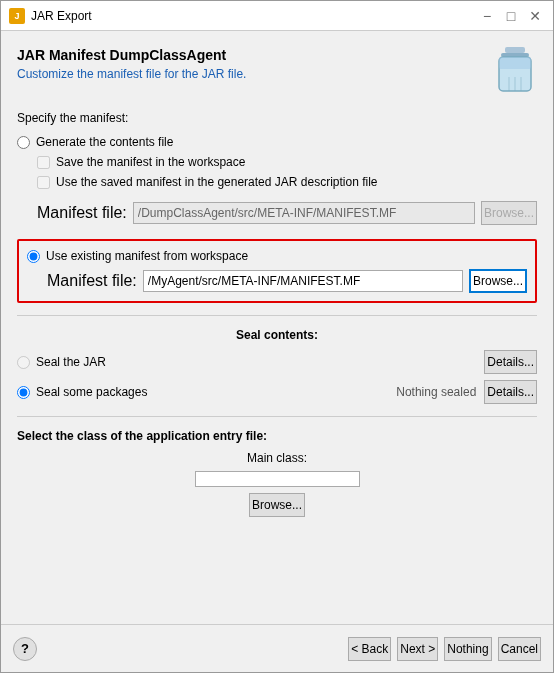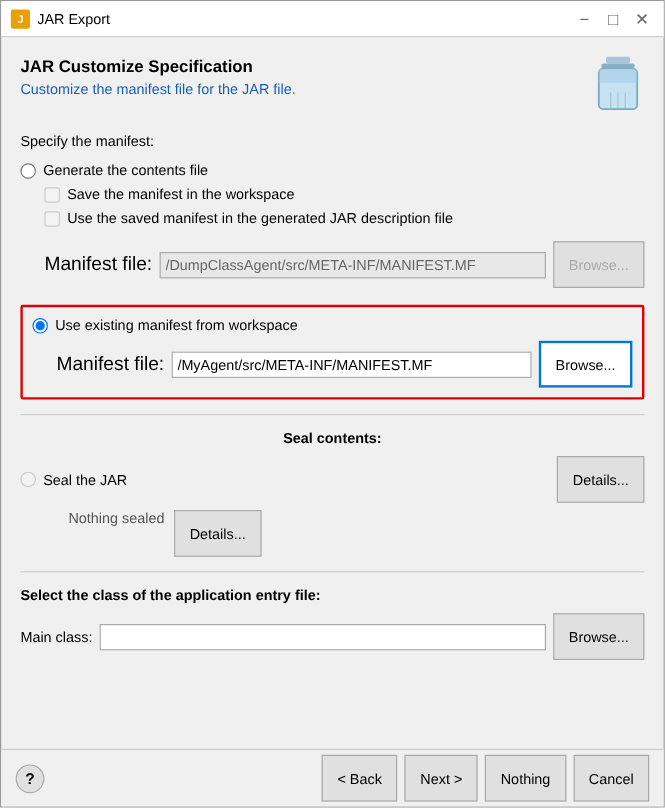--- a/index.html
+++ b/index.html
@@ -148,22 +148,22 @@
       border: 1px solid #aaa;
       padding: 0 4px;
       font-size: 12px;
       background: #fff;
     }
     .manifest-input:disabled {
       background: #e8e8e8;
       color: #666;
     }
     .btn {
-      height: 39px;
-      padding: 0 12px;
+      height: 24px;
+      padding: 0 2px;
       background: #e0e0e0;
       border: 1px solid #aaa;
       font-size: 12px;
       cursor: pointer;
       white-space: nowrap;
     }
     .btn-primary {
       background: #fff;
       border: 2px solid #0078d4;
     }
@@ -195,20 +195,21 @@
     }
     .seal-left { display: flex; align-items: center; gap: 6px; }
     .nothing-sealed { font-size: 12px; color: #555; }
 
     .entry-section { margin-bottom: 12px; }
     .entry-title { font-weight: bold; margin-bottom: 8px; }
     .entry-row {
       display: flex;
       align-items: center;
       gap: 6px;
+      flex-direction: column;
     }
     .entry-label { white-space: nowrap; }
     .entry-input {
       flex: 1;
       height: 22px;
       border: 1px solid #aaa;
       padding: 0 4px;
       font-size: 12px;
       background: #fff;
     }
@@ -258,21 +259,21 @@
       <button class="title-bar-btn">−</button>
       <button class="title-bar-btn">□</button>
       <button class="title-bar-btn">✕</button>
     </div>
   </div>
 
   <div class="content">
 
     <div class="header-area">
       <div class="header-text">
-        <div class="section-title">JAR Customize Specification</div>
+        <div class="section-title">JAR Manifest DumpClassAgent</div>
         <div class="section-subtitle">Customize the manifest file for the JAR file.</div>
       </div>
 
       <svg class="jar-graphic" viewBox="0 0 44 50" xmlns="http://www.w3.org/2000/svg">
         <rect x="12" y="0" width="20" height="6" rx="2" fill="#aac4d8"></rect>
         <rect x="8" y="6" width="28" height="4" rx="2" fill="#8ab0c8"></rect>
         <rect x="6" y="10" width="32" height="34" rx="4" fill="rgba(180,220,240,0.7)" stroke="#7aaabf" stroke-width="1.5"></rect>
         <rect x="6" y="10" width="32" height="12" rx="2" fill="rgba(160,200,230,0.5)"></rect>
         <line x1="16" y1="30" x2="16" y2="44" stroke="#7aaabf" stroke-width="1" opacity="0.5"></line>
         <line x1="22" y1="30" x2="22" y2="44" stroke="#7aaabf" stroke-width="1" opacity="0.5"></line>
@@ -324,21 +325,25 @@
 
       <div class="seal-row">
         <div class="seal-left">
           <input type="radio" name="seal" id="seal-jar" disabled="" style="">
           <label for="seal-jar">Seal the JAR</label>
         </div>
         <button class="btn">Details...</button>
       </div>
 
       <div class="seal-row">
-        <div style="display:flex; gap:8px;margin-left:40px;">
+        <div class="seal-left">
+          <input type="radio" name="seal" id="seal-packages" checked="" style="">
+          <label for="seal-packages">Seal some packages</label>
+        </div>
+        <div style="display:flex; align-items:center; gap:8px;margin-left:40px;">
           <span class="nothing-sealed">Nothing sealed</span>
           <button class="btn">Details...</button>
         </div>
       </div>
     </div>
 
     <div class="divider"></div>
 
     <div class="entry-section">
       <div class="entry-title">Select the class of the application entry file:</div>

